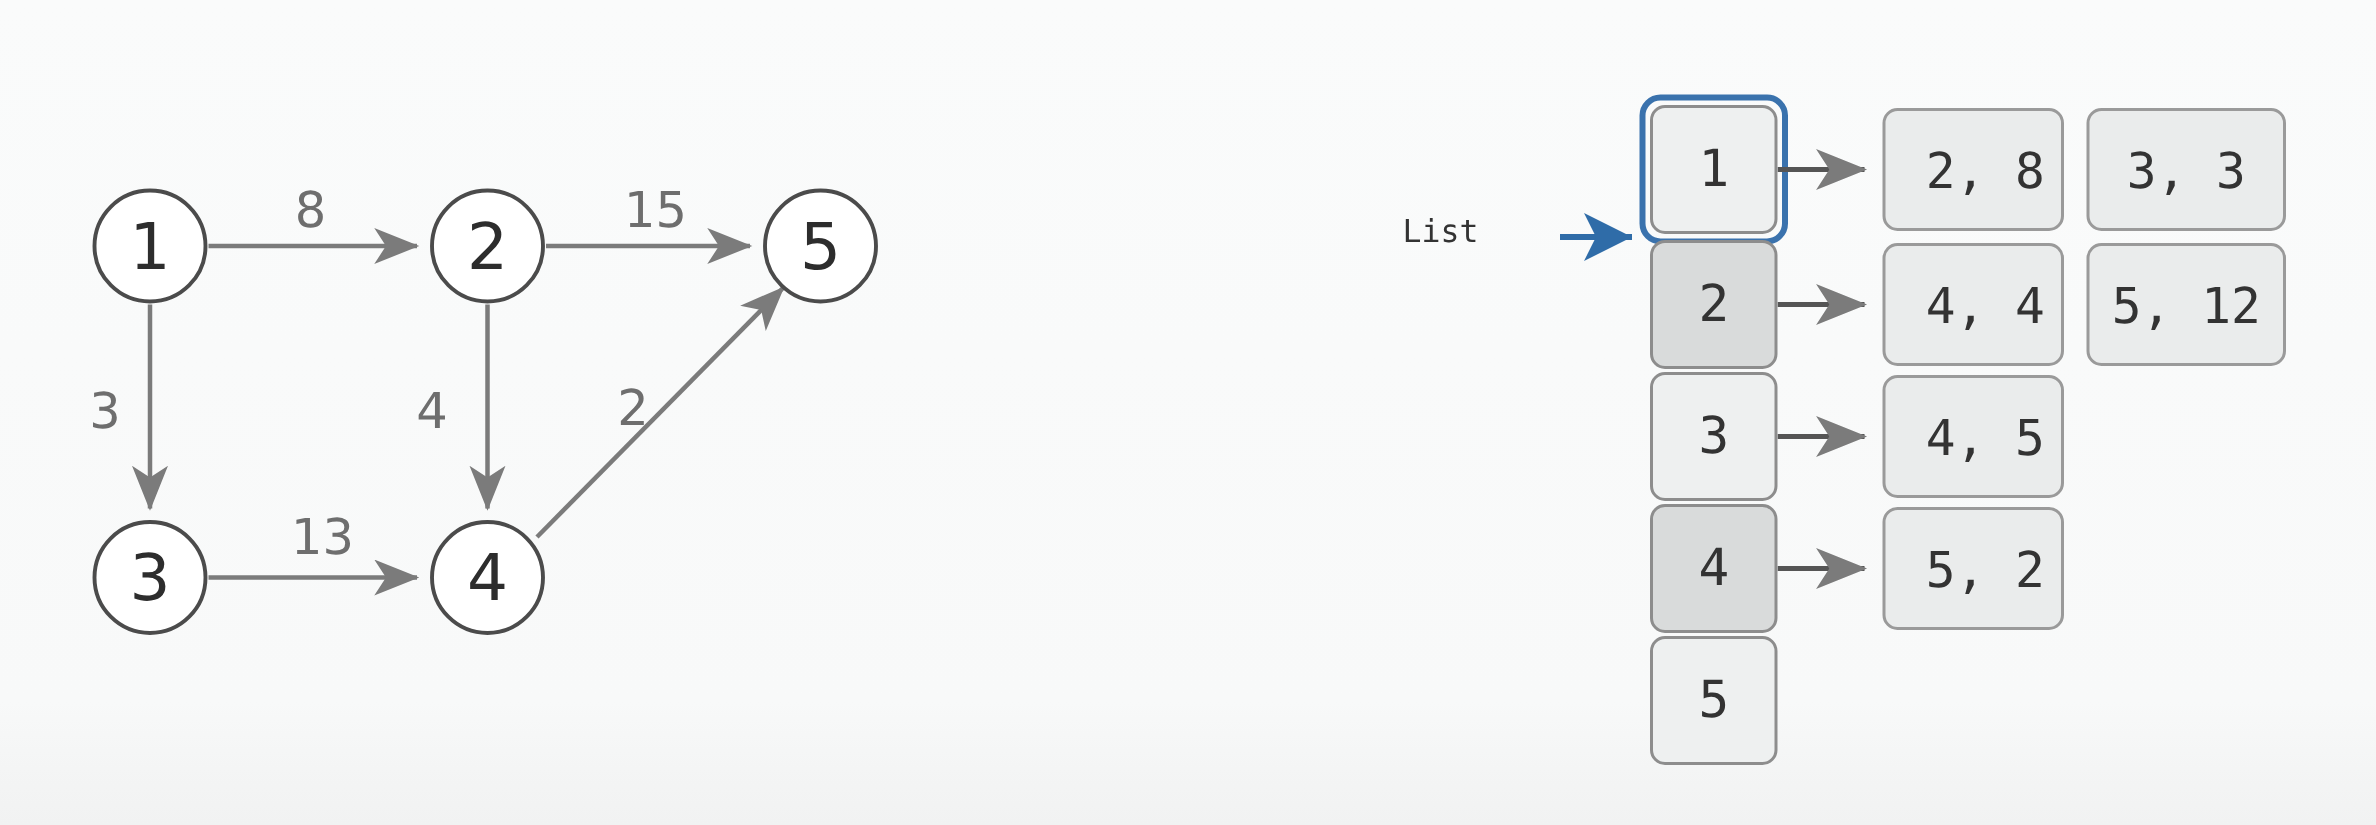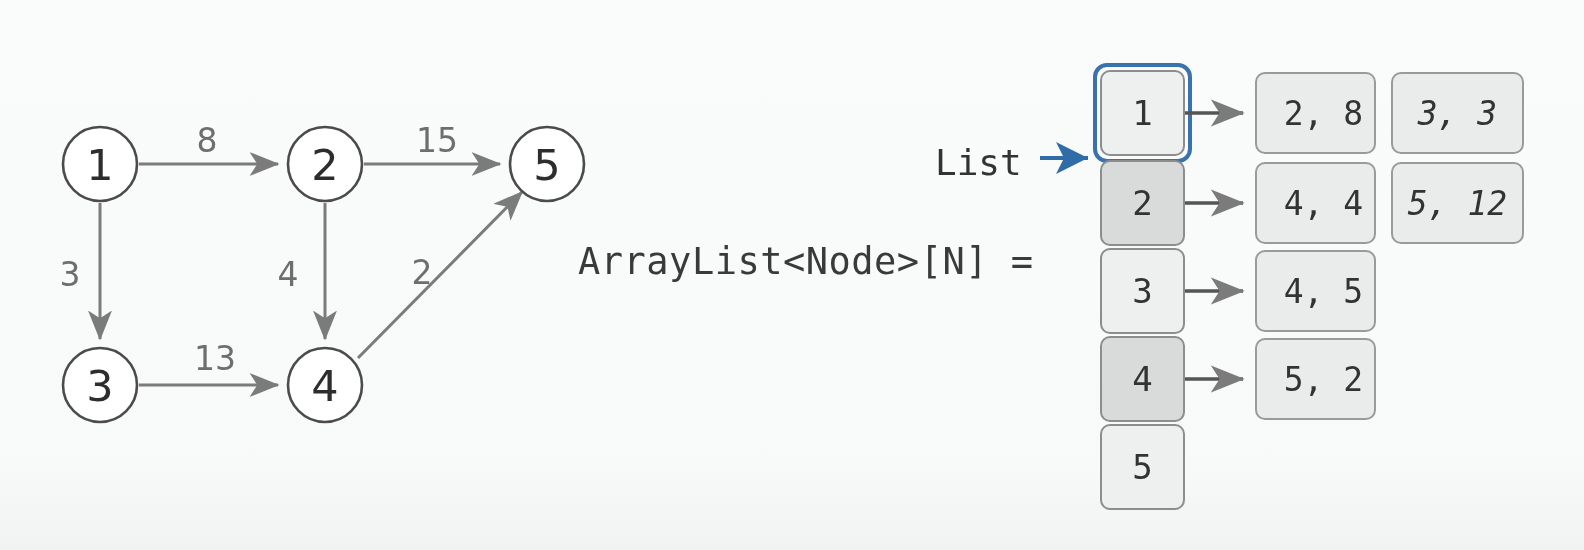--- a/index.html
+++ b/index.html
@@ -78,21 +78,21 @@
     top: 50px;
     width: 640px;
     height: 480px;
   }
 
   #list-pointer-label {
     position: absolute;
     left: 5px;
     top: 92px;
     font-family: "DejaVu Sans Mono", monospace;
-    font-size: 36px;
+    font-size: 21px;
     color: #333333;
     white-space: pre;
   }
 
   #list-pointer-arrow {
     position: absolute;
     left: 108px;
     top: 88px;
     width: 70px;
     height: 40px;
@@ -156,21 +156,21 @@
     background: #eaecec;
     display: flex;
     align-items: center;
     justify-content: center;
     font-family: "DejaVu Sans Mono", monospace;
     font-size: 33px;
     color: #333333;
     white-space: pre;
   }
   .value-cell.col0 { left: 160px; width: 121px; padding-left: 16px; }
-  .value-cell.col1 { left: 296px; width: 133px; font-style: italic; }
+  .value-cell.col1 { left: 296px; width: 133px; }
 </style>
 </head>
 <body>
 
 <div id="canvas">
 
   <svg id="graph-svg" viewBox="0 0 640 550" xmlns="http://www.w3.org/2000/svg">
     <defs>
       <marker id="arrow-gray" markerWidth="11" markerHeight="11" refX="9.5" refY="4" orient="auto" markerUnits="strokeWidth">
         <path d="M0,0 L10,4 L0,8 L2.6,4 Z" fill="#7b7b7b"></path>
@@ -218,21 +218,20 @@
         <circle class="graph-node-circle" cx="100" cy="385" r="37"></circle>
         <text class="graph-node-label" x="100" y="386">3</text>
       </g>
       <g>
         <circle class="graph-node-circle" cx="325" cy="385" r="37"></circle>
         <text class="graph-node-label" x="325" y="386">4</text>
       </g>
     </g>
   </svg>
 
-  <div id="expression">ArrayList&lt;Node&gt;[N] =</div>
 
   <div id="adjacency">
 
     <div id="list-pointer-label">List</div>
 
     <svg id="list-pointer-arrow" viewBox="0 0 70 40" xmlns="http://www.w3.org/2000/svg">
       <defs>
         <marker id="arrow-blue" markerWidth="9" markerHeight="9" refX="8" refY="4" orient="auto" markerUnits="strokeWidth">
           <path d="M0,0 L8,4 L0,8 L2,4 Z" fill="#2f6ca8"></path>
         </marker>

